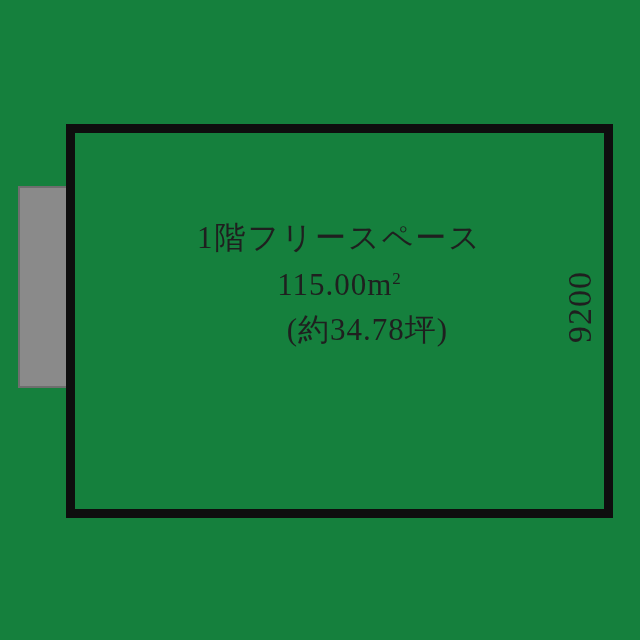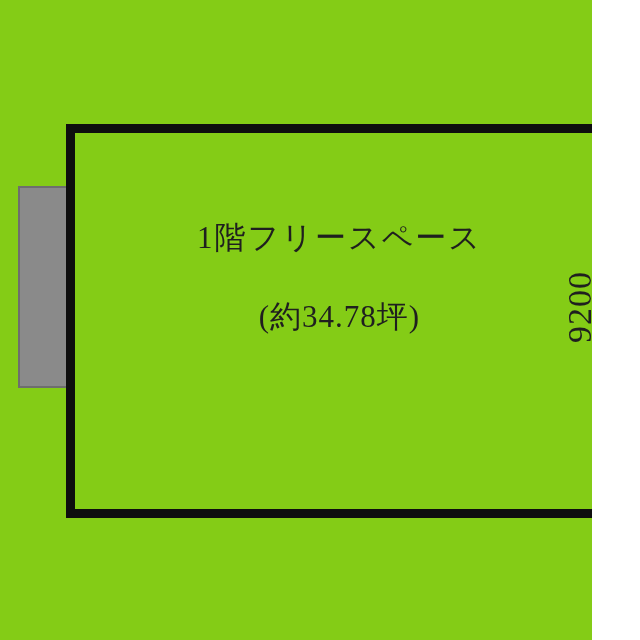--- a/index.html
+++ b/index.html
@@ -2,23 +2,23 @@
 <html><head>
 <meta charset="utf-8">
 <style>
   html, body {
     margin: 0;
     padding: 0;
     background: #ffffff;
   }
   .canvas {
     position: relative;
-    width: 592px;
+    width: 640px;
     height: 640px;
-    background: #84cc16;
+    background: #15803d;
     overflow: hidden;
     font-family: "Liberation Serif", "DejaVu Serif", serif;
     color: #1f1f1f;
   }
   
   .annex {
     position: absolute;
     left: 18px;
     top: 186px;
     width: 52px;
@@ -59,24 +59,25 @@
     font-size: 31px;
     line-height: 1.1;
     letter-spacing: 1px;
   }
   .room-area sup {
     font-size: 0.55em;
     vertical-align: super;
     line-height: 0;
   }
   .room-tsubo {
-    top: 300px;
+    top: 313px;
     font-size: 31px;
     line-height: 1.1;
     letter-spacing: 1px;
+    margin-left: 28px;
   }
   .dim-bottom {
     position: absolute;
     left: 66px;
     width: 547px;
     top: 466px;
     text-align: center;
     font-size: 34px;
     line-height: 1.1;
     letter-spacing: 1px;
@@ -99,19 +100,20 @@
 <body>
 
 <div class="canvas">
 
   <div class="annex"></div>
 
   <div class="room"></div>
 
   <div class="label-block room-name">1階フリースペース</div>
 
+  <div class="label-block room-area"><span>115.00</span><span><span>m</span><sup>2</sup></span></div>
 
   <div class="label-block room-tsubo">(約34.78坪)</div>
 
 
   <div class="dim-right">9200</div>
 
 </div>
 
 </body></html>

